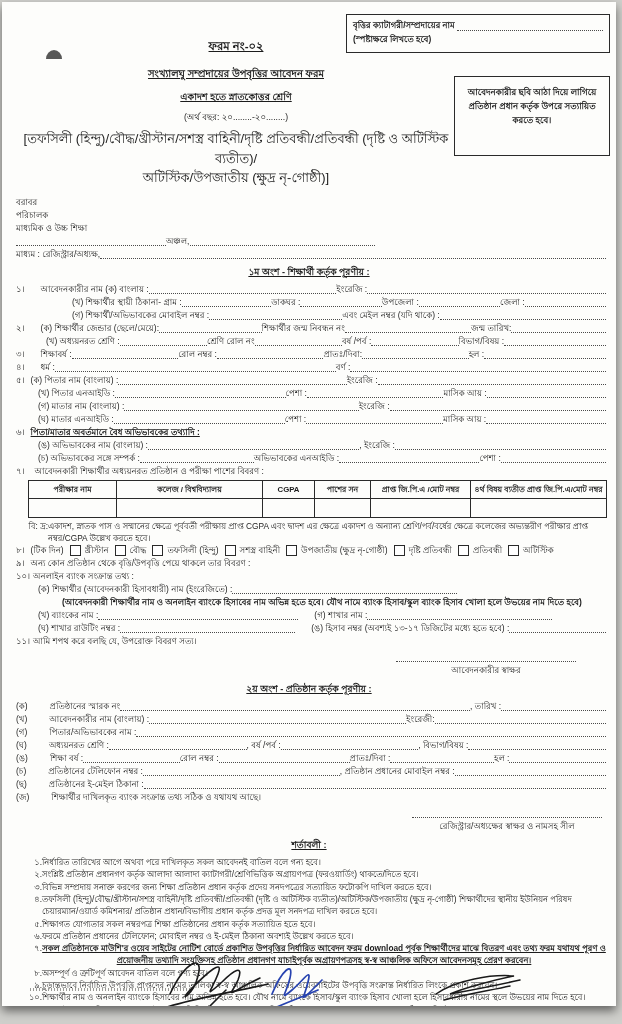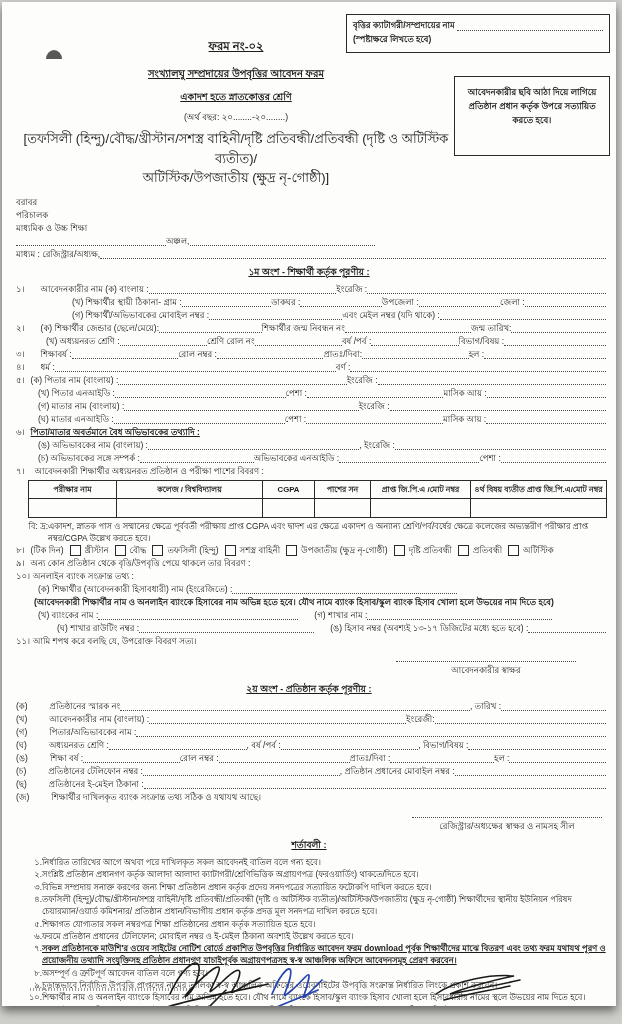--- a/index.html
+++ b/index.html
@@ -31,21 +31,21 @@
   
   table.exam{border-collapse:collapse;margin:2px 10px 2px 26px;width:578px;table-layout:fixed;}
   table.exam th,table.exam td{border:1px solid #2a2a2a;font-size:7.8px;font-weight:600;text-align:center;padding:2px 1px;height:13px;overflow:hidden;}
   table.exam td{height:14px;}
   .c1{width:88px;}.c2{width:146px;}.c3{width:52px;}.c4{width:56px;}.c5{width:100px;}.c6{width:136px;}
   
   .hang{display:flex;align-items:flex-start;font-size:8.3px;line-height:12.3px;padding:0 10px 0 16px;}
   .hang .pre{flex-shrink:0;width:30px;text-align:right;}
   .hang .txt{flex:1;}
   .cond .pre{width:24px;}
-  .cond.u .txt{text-decoration:underline;font-weight:600;}
+  .cond.u .txt{text-decoration:underline;font-weight:600;text-align:center;}
   
   .sigblock{width:180px;text-align:center;font-size:8.5px;margin:4px 40px 2px auto;}
   .sigblock .sigline{border-bottom:1.2px dotted #4a4a4a;height:9px;margin-bottom:2px;}
   .sigblock.s2{margin-right:14px;width:190px;}
   
   .fineprint{position:absolute;left:28px;top:986px;width:160px;height:3px;background:repeating-linear-gradient(90deg,#9a9a96 0 1px,transparent 1px 3px);}
   .sig-svg{position:absolute;}
 </style>
 </head>
 <body>
@@ -281,31 +281,31 @@
       </div>
       <div class="row">
         <span class="lbl">১০।</span>
         <span style="width: 3px; flex-shrink: 0;"></span>
         <span class="lbl">অনলাইন ব্যাংক সংক্রান্ত তথ্য :</span>
       </div>
       <div class="row" style="padding-left: 36px;">
         <span class="lbl">(ক) শিক্ষার্থীর (আবেদনকারী হিসাবধারী) নাম (ইংরেজিতে) :</span>
         <span class="dots fixed" style="width: 225px; flex-shrink: 0;"></span>
       </div>
-      <div class="row" style="padding-left: 32px;">
+      <div class="row" style="padding-left: 32px; margin-left: 28px;">
         <span class="lbl bold">(আবেদনকারী শিক্ষার্থীর নাম ও অনলাইন ব্যাংকে হিসাবের নাম অভিন্ন হতে হবে। যৌথ নামে ব্যাংক হিসাব/স্কুল ব্যাংক হিসাব খোলা হলে উভয়ের নাম দিতে হবে)</span>
       </div>
       <div class="row" style="padding-left: 36px;">
         <span class="lbl">(খ) ব্যাংকের নাম :</span>
         <span class="dots fixed" style="width: 200px; flex-shrink: 0;"></span>
         <span style="width: 16px; flex-shrink: 0;"></span>
         <span class="lbl">(গ)  শাখার নাম :</span>
         <span class="dots fixed" style="width: 185px; flex-shrink: 0;"></span>
       </div>
-      <div class="row" style="padding-left: 55px;">
+      <div class="row" style="padding-left: 36px;">
         <span class="lbl">(ঘ) শাখার রাউটিং নম্বর :</span>
         <span class="dots fixed" style="width: 175px; flex-shrink: 0;"></span>
         <span style="width: 16px; flex-shrink: 0;"></span>
         <span class="lbl">(ঙ) হিসাব নম্বর (অবশ্যই ১৩-১৭ ডিজিটের মধ্যে হতে হবে) :</span>
         <span class="dots" style="flex-grow: 1;"></span>
       </div>
       <div class="row">
         <span class="lbl">১১।</span>
         <span style="width: 3px; flex-shrink: 0;"></span>
         <span class="lbl">আমি শপথ করে বলছি যে, উপরোক্ত বিবরণ সত্য।</span>

